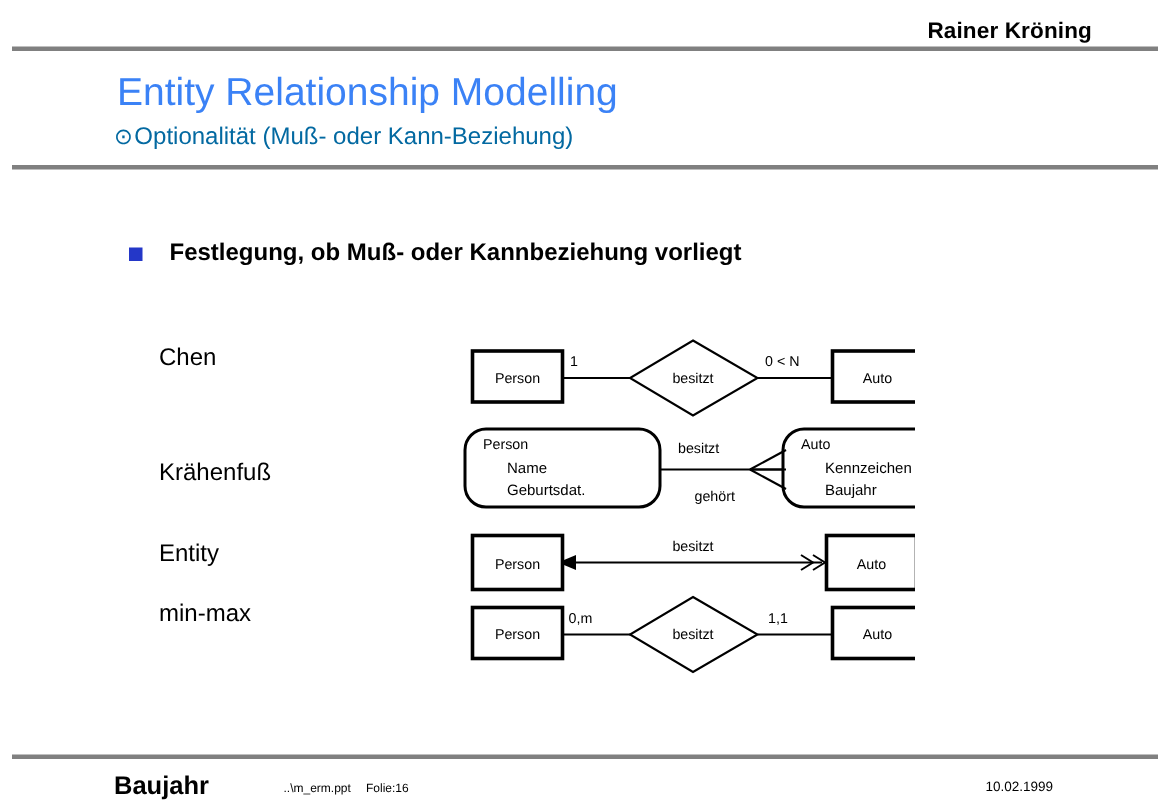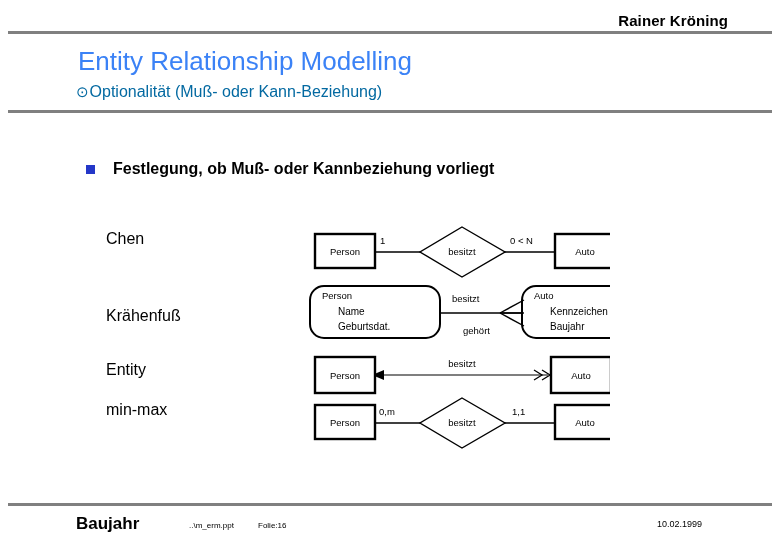--- a/index.html
+++ b/index.html
@@ -133,21 +133,21 @@
   .footer-file {
     position: absolute;
     left: 189px;
     top: 521px;
     font-size: 8px;
     white-space: nowrap;
     color: #000;
   }
   .footer-slide {
     position: absolute;
-    left: 258px;
+    left: 244px;
     top: 521px;
     font-size: 8px;
     white-space: nowrap;
     color: #000;
   }
   .footer-date {
     position: absolute;
     left: 657px;
     top: 519px;
     font-size: 9px;

